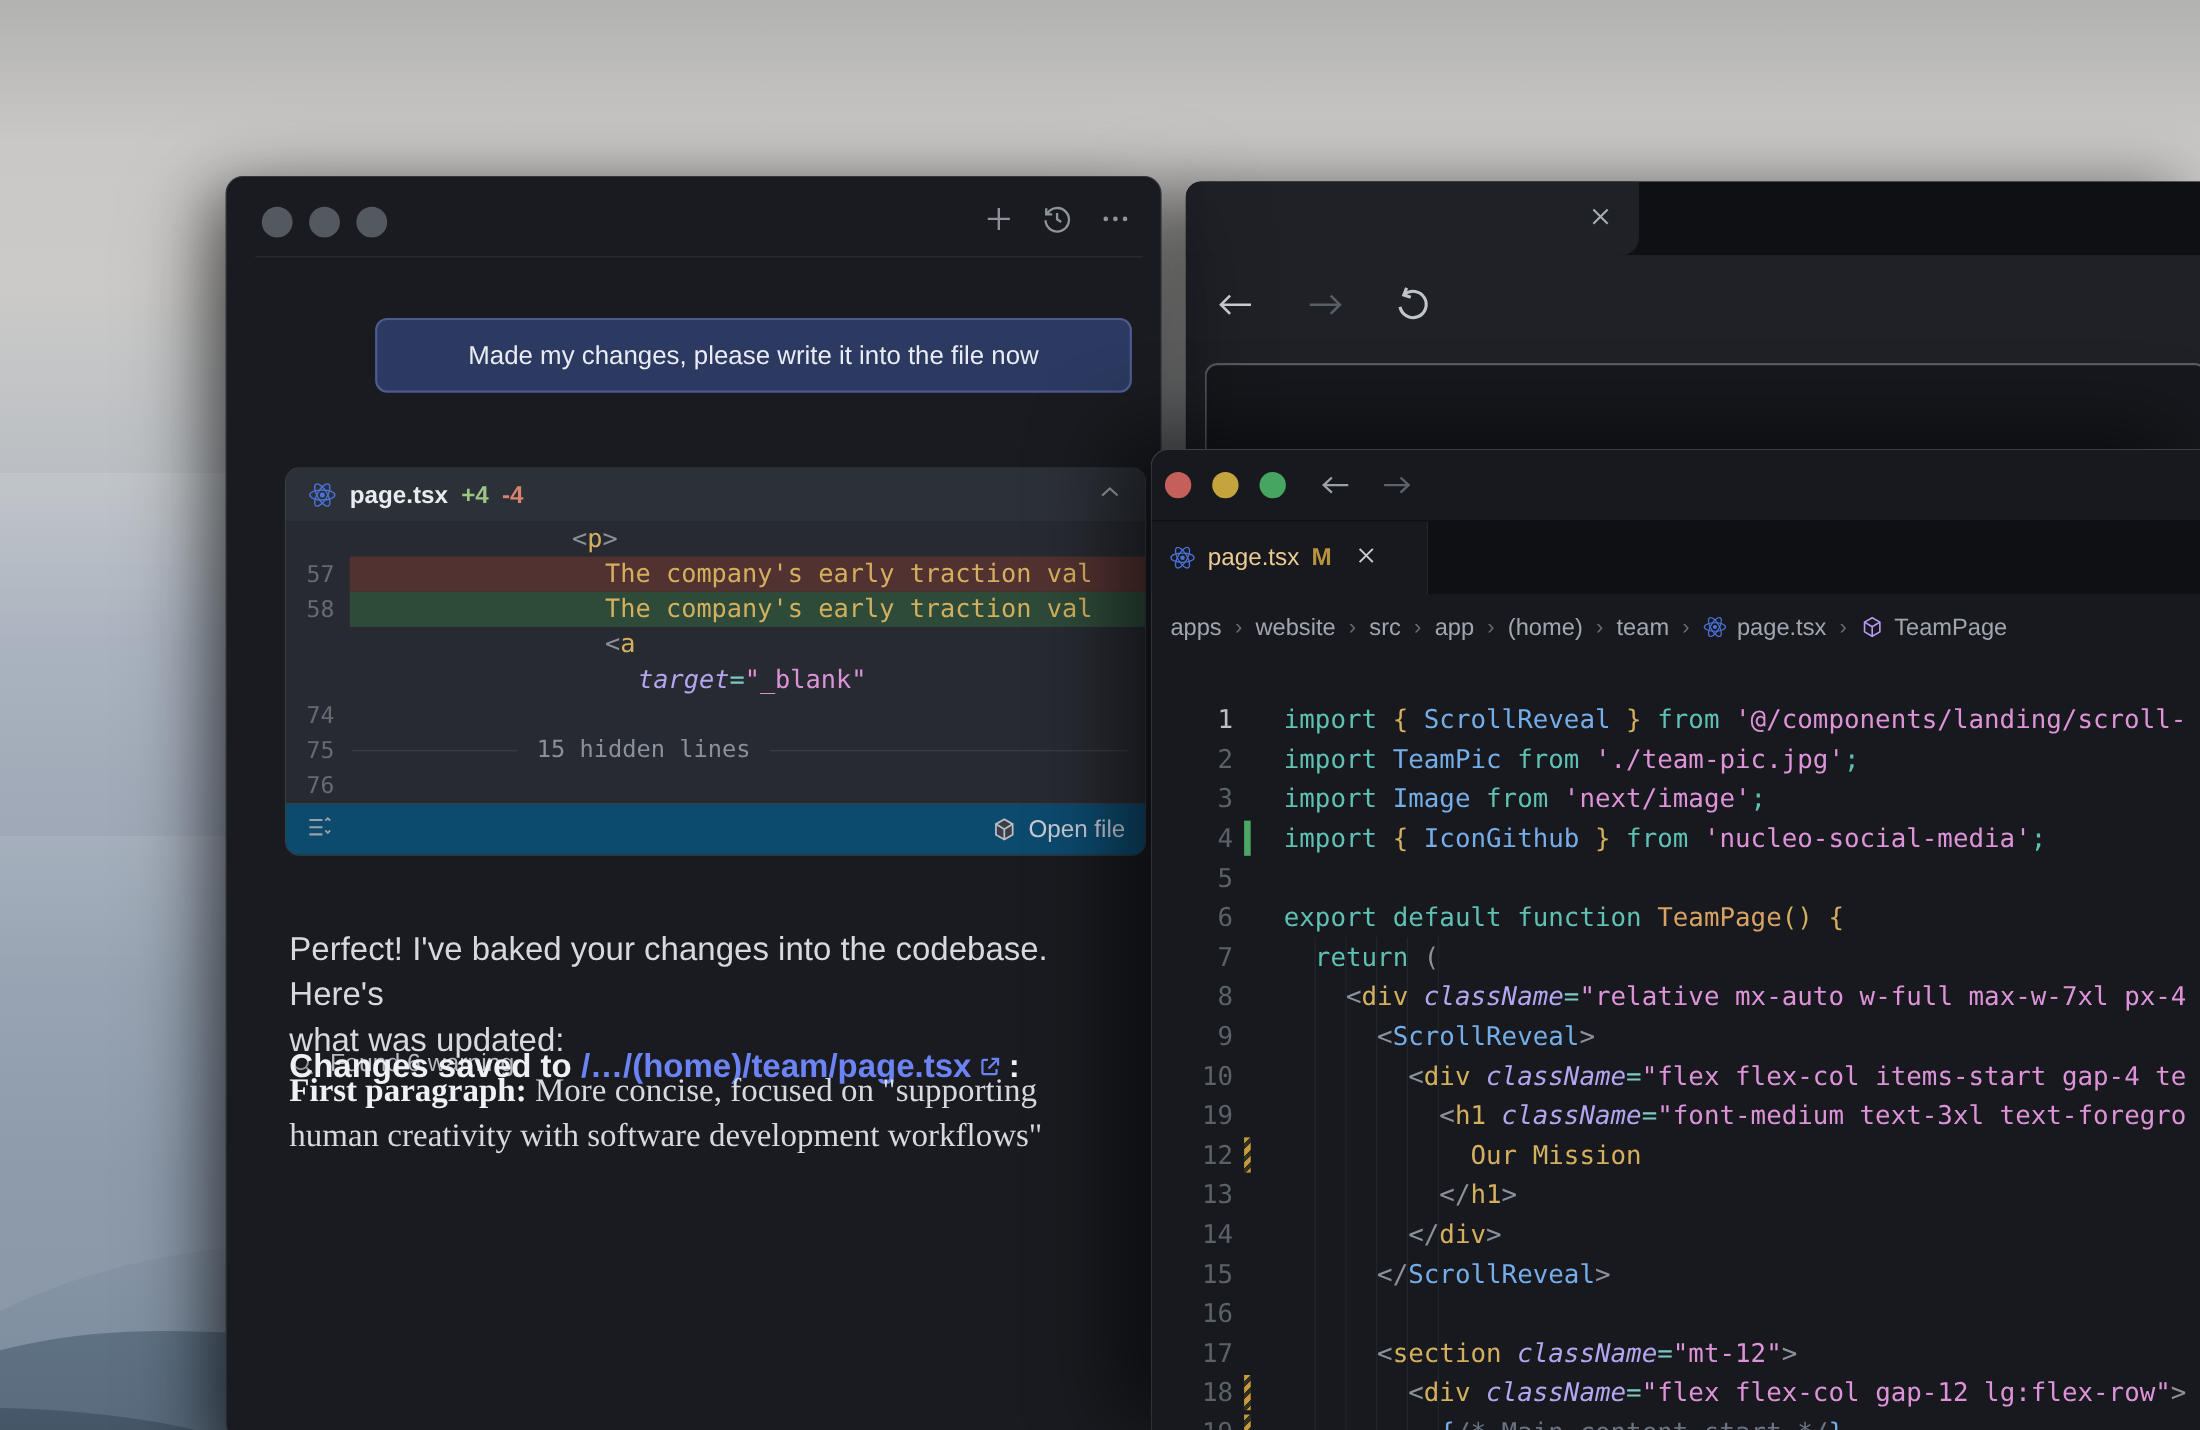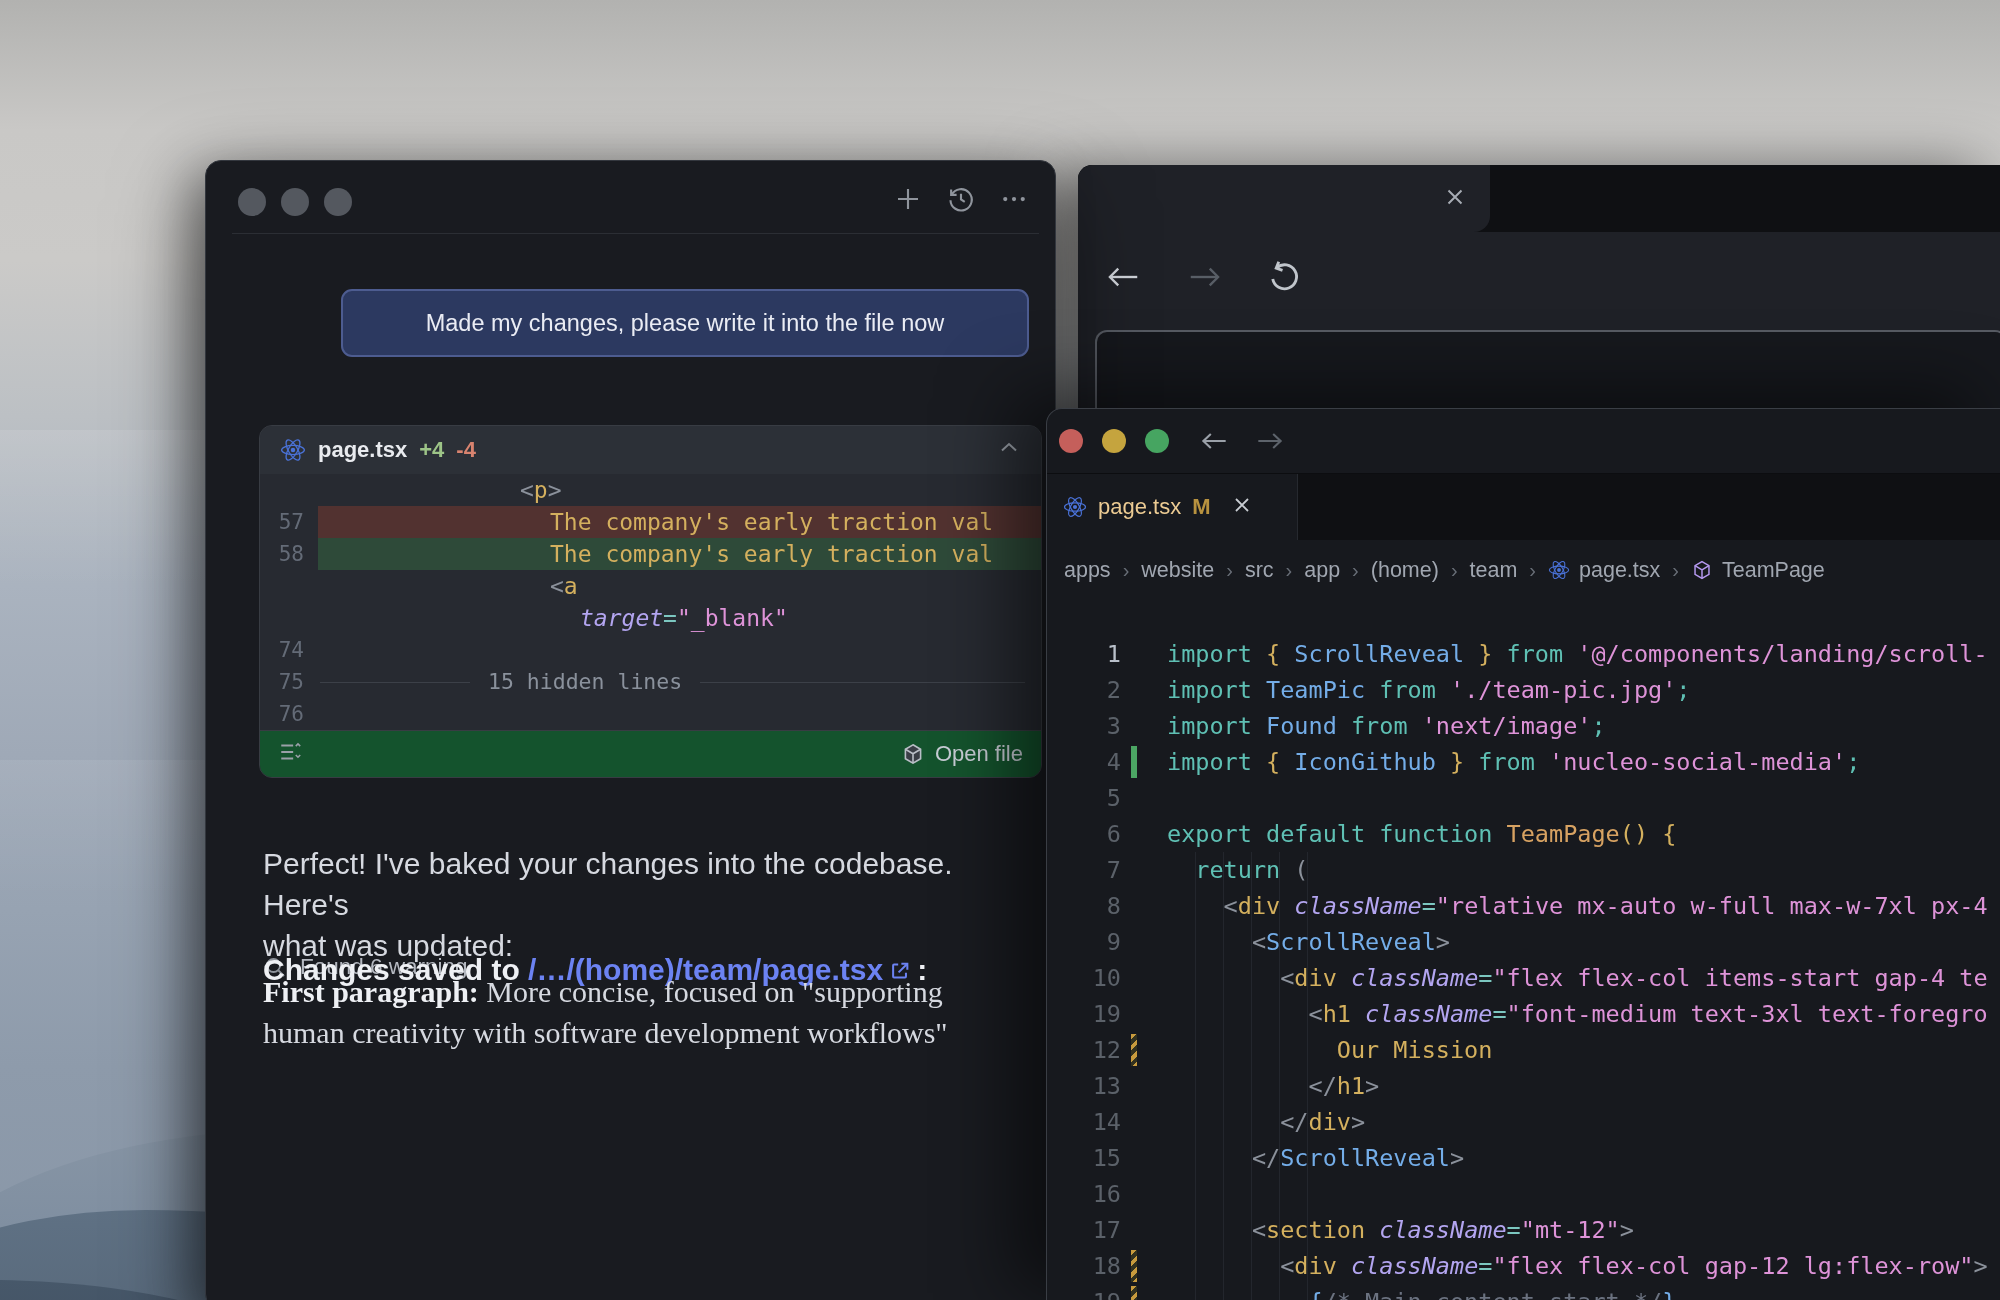--- a/index.html
+++ b/index.html
@@ -51,21 +51,21 @@
   .diff-row.bg-removed::before, .diff-row.bg-added::before { content:""; position:absolute; left:58px; right:0; top:0; bottom:0; }
   .diff-row.bg-removed::before { background:#523230; }
   .diff-row.bg-added::before   { background:#2e4a39; }
   .dnum { position:absolute; left:0; width:44px; text-align:right; color:#646b77; font-size:21px; }
   .dcode { position:absolute; top:0; }
   .diff-row.hid { display:flex; align-items:center; color:#8a919c; font-size:21.5px; font-family:"DejaVu Sans Mono", monospace; }
   .hline { height:1px; background:#3c4048; }
   .hline.l { width:150px; margin-left:60px; }
   .hline.r { flex:1; margin-right:16px; }
   .htext { padding:0 18px; }
-  .diff-footer { height:47px; background:#14532d; border-top:1px solid #383c43; display:flex; align-items:center; padding:0 18px; }
+  .diff-footer { height:47px; background:#0c4a6e; border-top:1px solid #383c43; display:flex; align-items:center; padding:0 18px; }
   .open-file { margin-left:auto; display:flex; align-items:center; gap:10px; color:#c7ccd4; font-size:22px; }
 
   
   .rich { position:absolute; left:57px; width:760px; color:#d6d9e0; font-size:30px; }
   .rich-line { line-height:41px; white-space:pre-wrap; }
   .para1 { top:682px; }
   .changes { top:788px; }
   .para2 { top:810px;font-family:Liberation Serif, serif; }
   .b { font-weight:700; color:#eef0f4; }
   .link { color:#6c83f3; font-weight:700; }
@@ -368,21 +368,21 @@
     <div class="guides">
       <span class="guide" style="left:148px;"></span>
       <span class="guide" style="left:176px;"></span>
       <span class="guide" style="left:204px;"></span>
       <span class="guide" style="left:232px;"></span>
       <span class="guide" style="left:260px;"></span>
     </div>
     <div>
         <div class="code-line"><span class="ln ln-bright">1</span><span><span class="tk-kw">import </span><span class="tk-tag">{ </span><span class="tk-id">ScrollReveal</span><span class="tk-tag"> }</span><span class="tk-kw"> from </span><span class="tk-str">'@/components/landing/scroll-</span></span></div>
         <div class="code-line"><span class="ln">2</span><span><span class="tk-kw">import </span><span class="tk-id">TeamPic</span><span class="tk-kw"> from </span><span class="tk-str">'./team-pic.jpg'</span><span class="tk-kw">;</span></span></div>
-        <div class="code-line"><span class="ln">3</span><span><span class="tk-kw">import </span><span class="tk-id">Found</span><span class="tk-kw"> from </span><span class="tk-str">'next/image'</span><span class="tk-kw">;</span></span></div>
+        <div class="code-line"><span class="ln">3</span><span><span class="tk-kw">import </span><span class="tk-id">Image</span><span class="tk-kw"> from </span><span class="tk-str">'next/image'</span><span class="tk-kw">;</span></span></div>
         <div class="code-line"><span class="ln">4</span><span class="gbar g-add"></span><span><span class="tk-kw">import </span><span class="tk-tag">{ </span><span class="tk-id">IconGithub</span><span class="tk-tag"> }</span><span class="tk-kw"> from </span><span class="tk-str">'nucleo-social-media'</span><span class="tk-kw">;</span></span></div>
         <div class="code-line"><span class="ln">5</span><span></span></div>
         <div class="code-line"><span class="ln">6</span><span><span class="tk-kw">export default function </span><span class="tk-fn">TeamPage</span><span class="tk-tag">() {</span></span></div>
         <div class="code-line"><span class="ln">7</span><span><span class="tk-kw">  return </span><span class="tk-punct">(</span></span></div>
         <div class="code-line"><span class="ln">8</span><span><span class="tk-punct">    &lt;</span><span class="tk-tag">div</span><span class="tk-attr"> className</span><span class="tk-eq">=</span><span class="tk-str">"relative mx-auto w-full max-w-7xl px-4</span></span></div>
         <div class="code-line"><span class="ln">9</span><span><span class="tk-punct">      &lt;</span><span class="tk-id">ScrollReveal</span><span class="tk-punct">&gt;</span></span></div>
         <div class="code-line"><span class="ln">10</span><span><span class="tk-punct">        &lt;</span><span class="tk-tag">div</span><span class="tk-attr"> className</span><span class="tk-eq">=</span><span class="tk-str">"flex flex-col items-start gap-4 te</span></span></div>
         <div class="code-line"><span class="ln">19</span><span><span class="tk-punct">          &lt;</span><span class="tk-tag">h1</span><span class="tk-attr"> className</span><span class="tk-eq">=</span><span class="tk-str">"font-medium text-3xl text-foregro</span></span></div>
         <div class="code-line"><span class="ln">12</span><span class="gbar g-mod"></span><span><span class="tk-tag">            Our Mission</span></span></div>
         <div class="code-line"><span class="ln">13</span><span><span class="tk-punct">          &lt;/</span><span class="tk-tag">h1</span><span class="tk-punct">&gt;</span></span></div>

